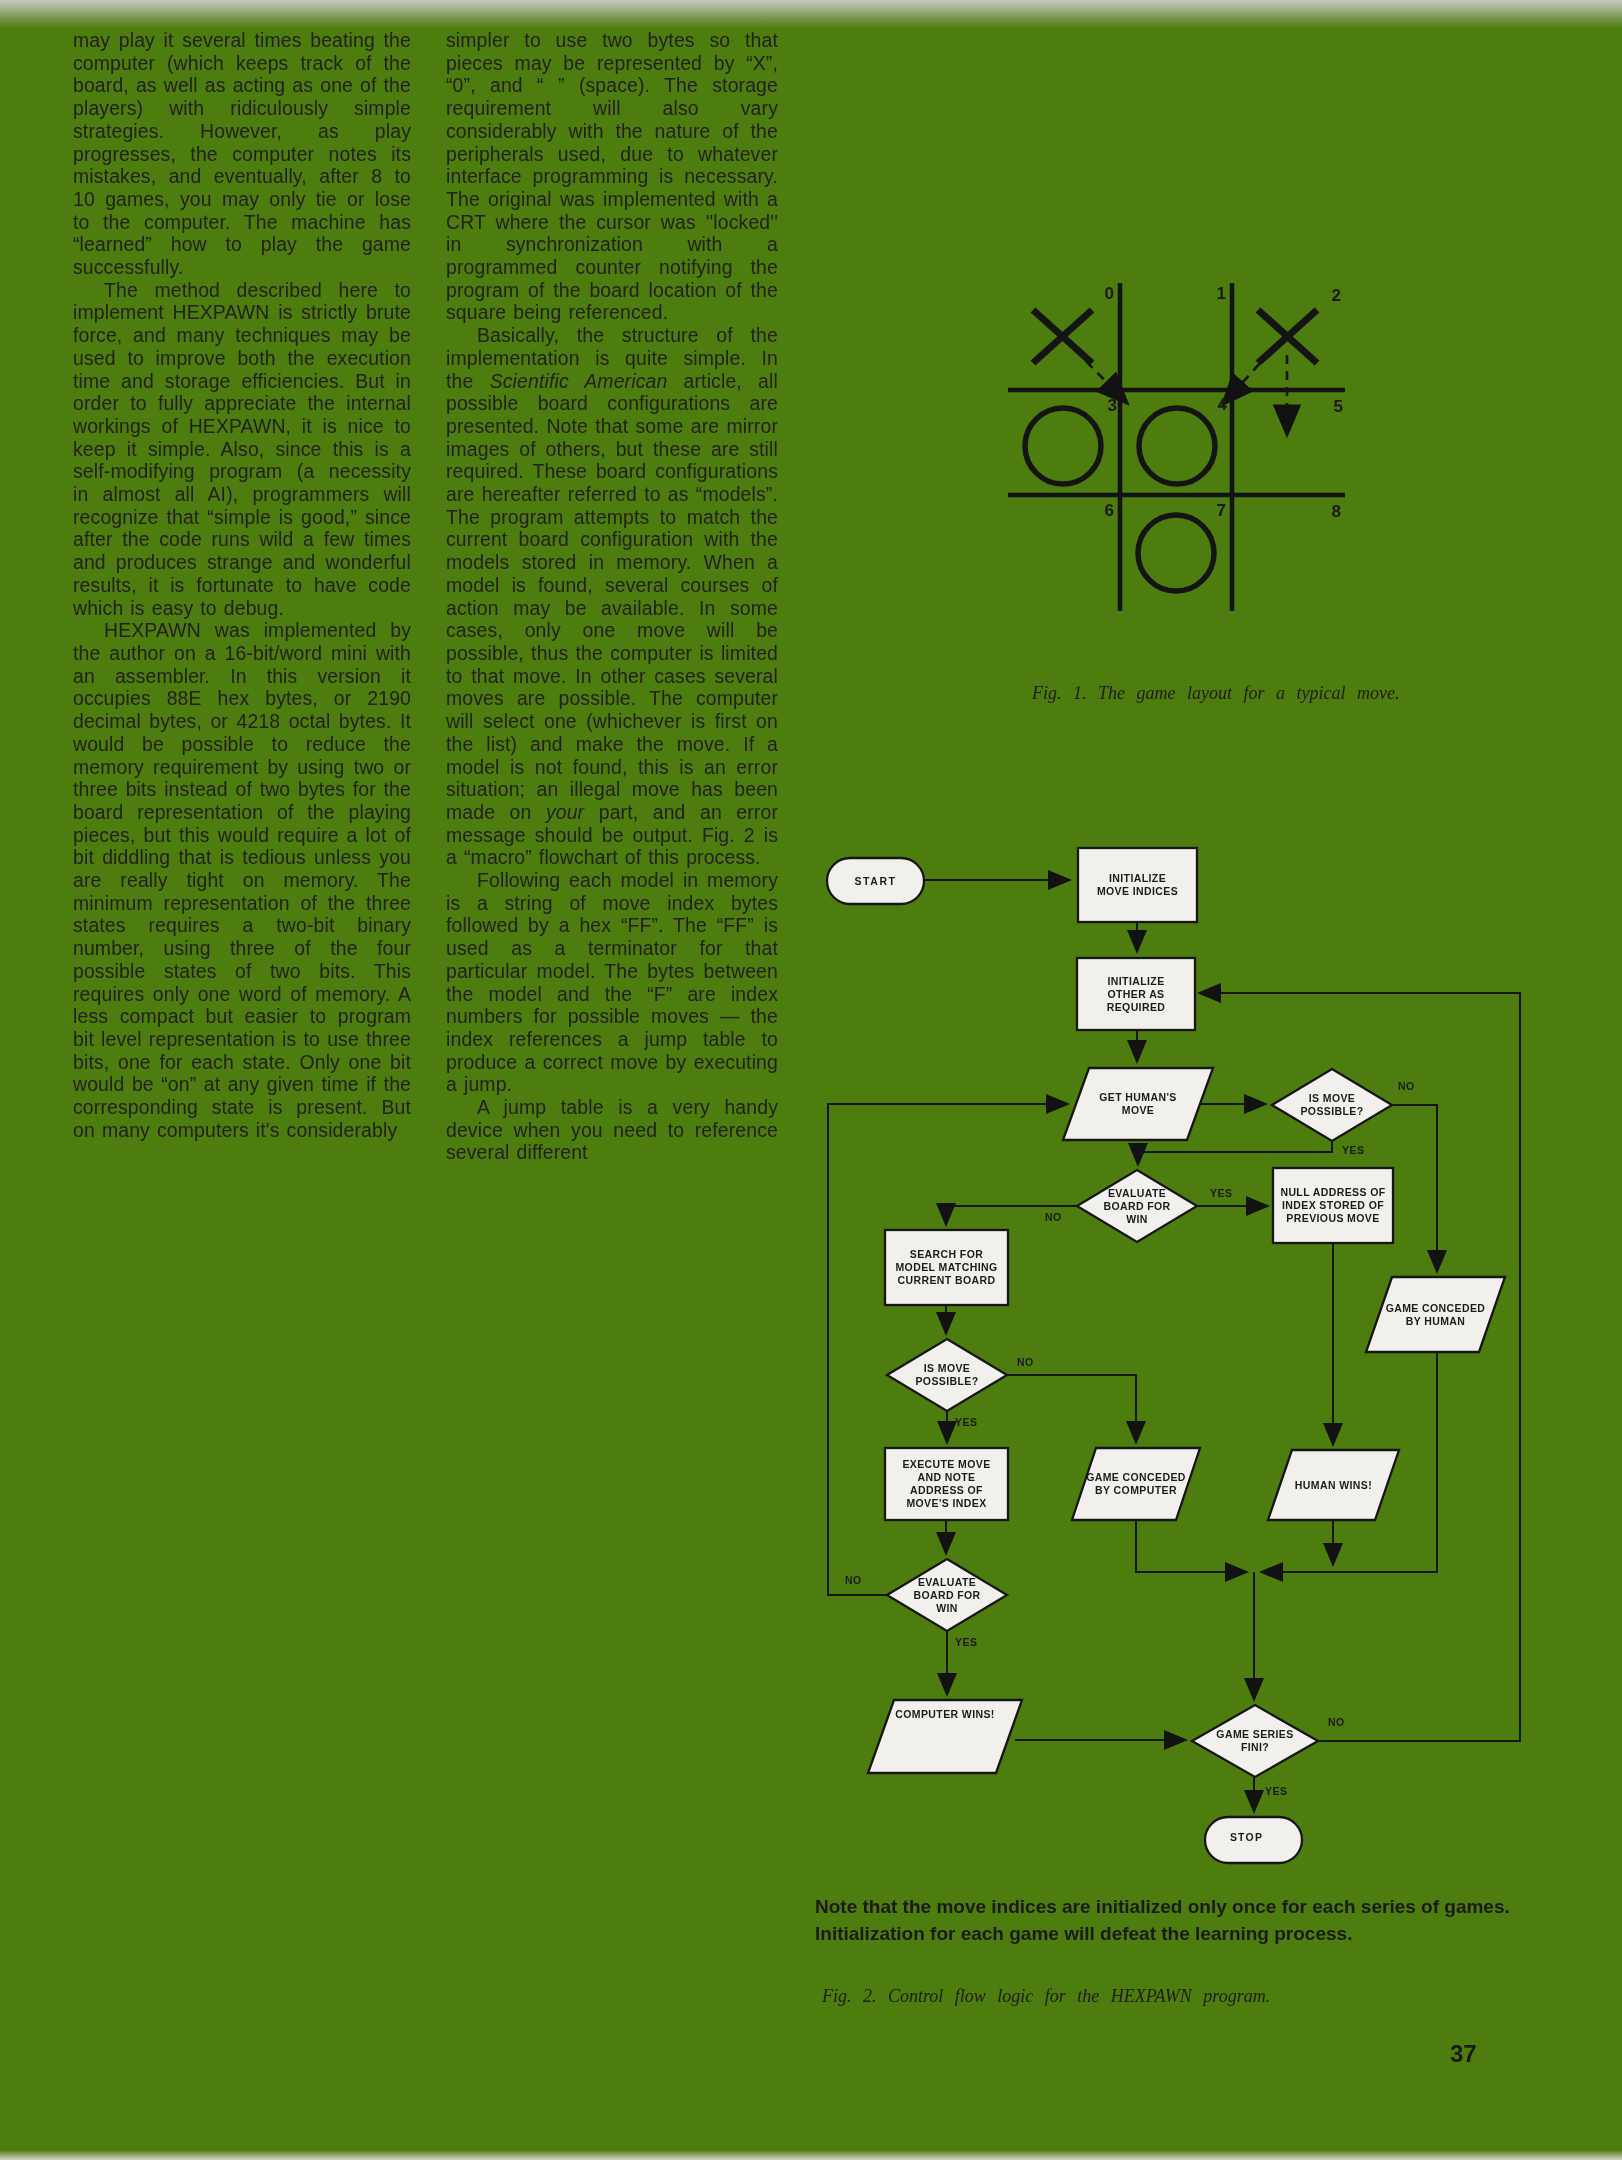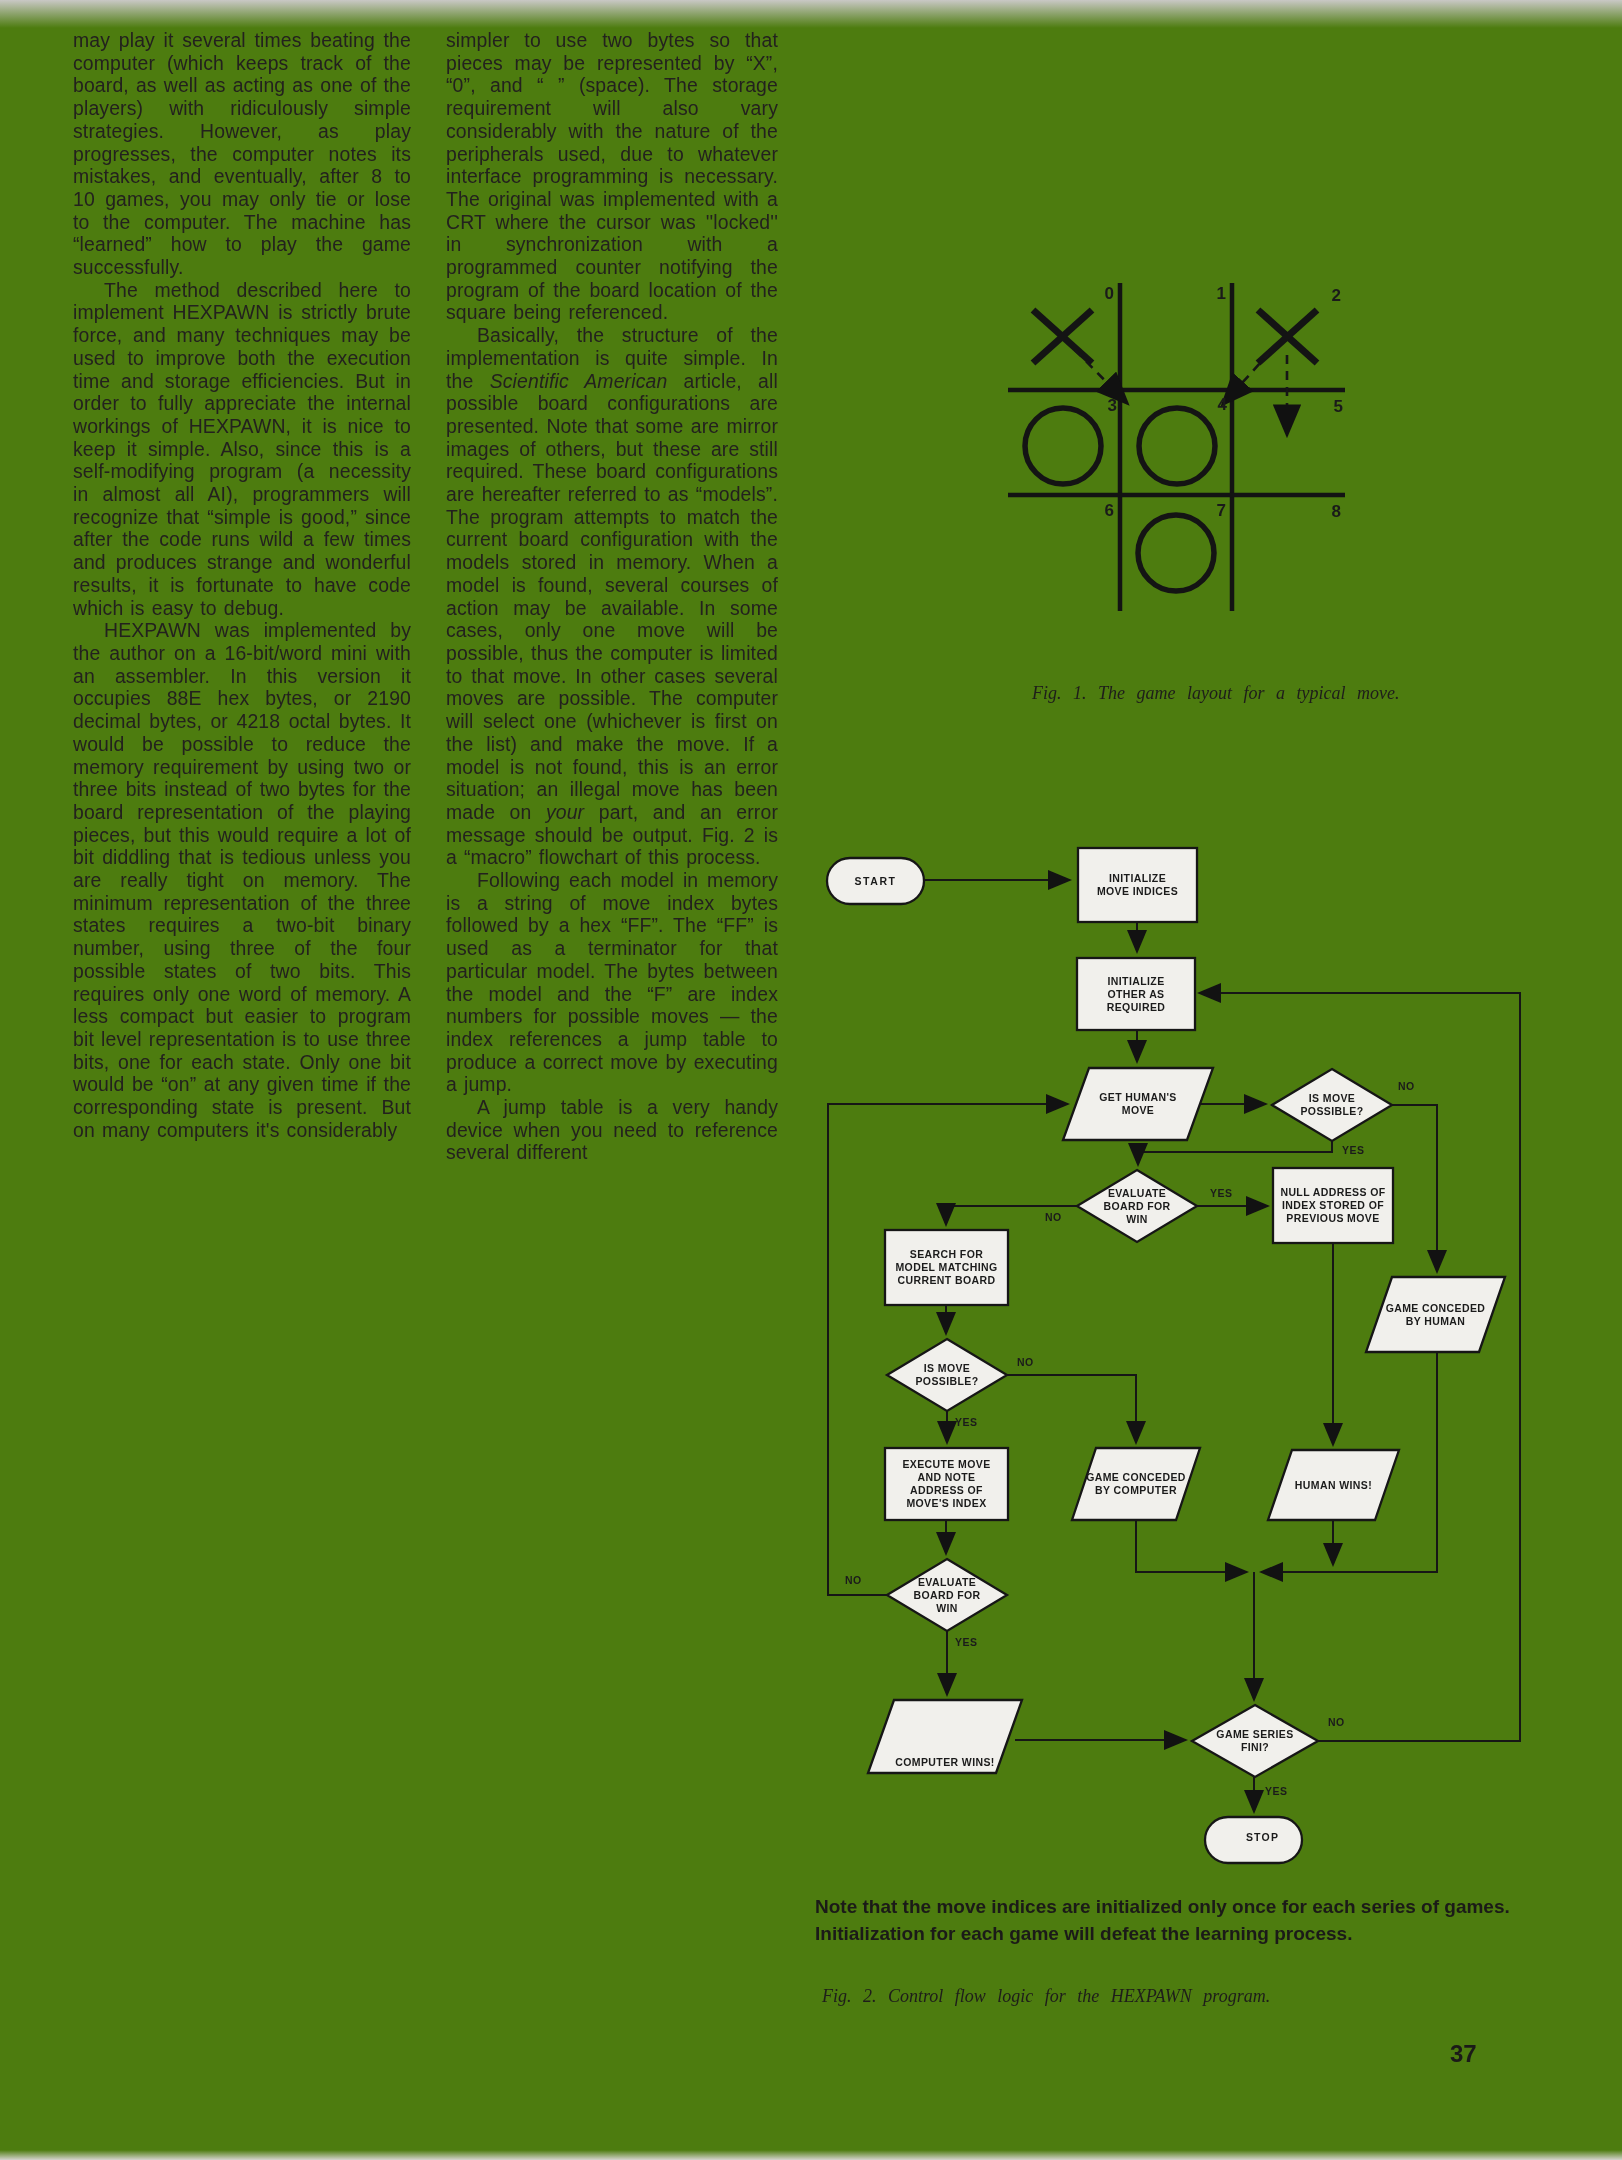--- a/index.html
+++ b/index.html
@@ -166,23 +166,23 @@
     <div class="fnode" style="left:672px;top:241px;width:120px;height:68px;padding:0 18px;box-sizing:border-box">IS MOVE POSSIBLE?</div>
     <div class="fnode" style="left:477px;top:342px;width:120px;height:68px;padding:0 16px;box-sizing:border-box">EVALUATE BOARD FOR WIN</div>
     <div class="fnode" style="left:673px;top:338px;width:120px;height:75px;padding:0 4px;box-sizing:border-box">NULL ADDRESS OF INDEX STORED OF PREVIOUS MOVE</div>
     <div class="fnode" style="left:285px;top:400px;width:123px;height:75px;padding:0 6px;box-sizing:border-box">SEARCH FOR MODEL MATCHING CURRENT BOARD</div>
     <div class="fnode" style="left:287px;top:511px;width:120px;height:68px;padding:0 18px;box-sizing:border-box">IS MOVE POSSIBLE?</div>
     <div class="fnode" style="left:285px;top:618px;width:123px;height:72px;padding:0 4px;box-sizing:border-box">EXECUTE MOVE AND NOTE ADDRESS OF MOVE'S INDEX</div>
     <div class="fnode" style="left:472px;top:618px;width:128px;height:72px;padding:0 10px;box-sizing:border-box">GAME CONCEDED BY COMPUTER</div>
     <div class="fnode" style="left:668px;top:620px;width:131px;height:70px">HUMAN WINS!</div>
     <div class="fnode" style="left:766px;top:447px;width:139px;height:75px;padding:0 12px;box-sizing:border-box">GAME CONCEDED BY HUMAN</div>
     <div class="fnode" style="left:287px;top:731px;width:120px;height:68px;padding:0 16px;box-sizing:border-box">EVALUATE BOARD FOR WIN</div>
-    <div class="fnode" style="left:268px;top:896px;width:154px;height:73px">COMPUTER WINS!</div>
+    <div class="fnode" style="left:268px;top:848px;width:154px;height:73px">COMPUTER WINS!</div>
     <div class="fnode" style="left:592px;top:877px;width:126px;height:68px;padding:0 20px;box-sizing:border-box">GAME SERIES FINI?</div>
-    <div class="fnode" style="left:614px;top:987px;width:97px;height:40px;letter-spacing:1.2px">STOP</div>
+    <div class="fnode" style="left:598px;top:987px;width:97px;height:40px;letter-spacing:1.2px">STOP</div>
 
     <div class="elab" style="left:798px;top:250px">NO</div>
     <div class="elab" style="left:742px;top:314px">YES</div>
     <div class="elab" style="left:610px;top:357px">YES</div>
     <div class="elab" style="left:445px;top:381px">NO</div>
     <div class="elab" style="left:417px;top:526px">NO</div>
     <div class="elab" style="left:355px;top:586px">YES</div>
     <div class="elab" style="left:245px;top:744px">NO</div>
     <div class="elab" style="left:355px;top:806px">YES</div>
     <div class="elab" style="left:728px;top:886px">NO</div>

